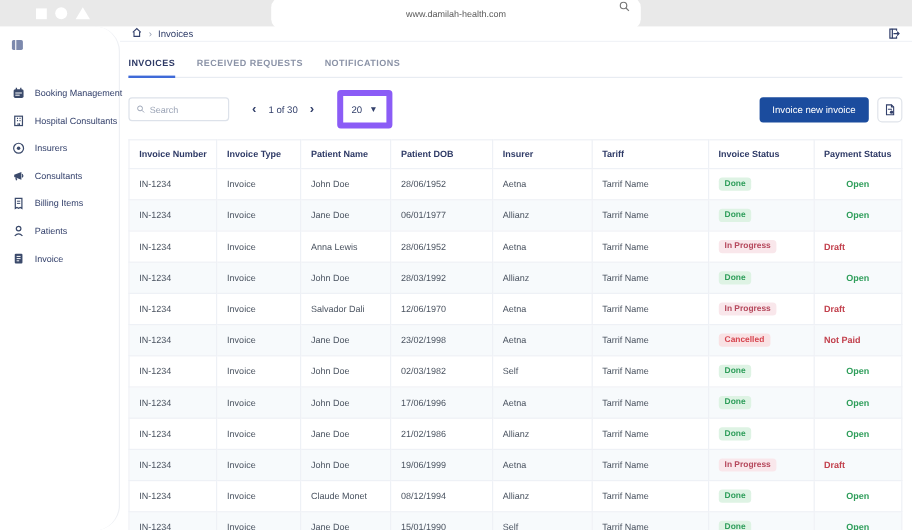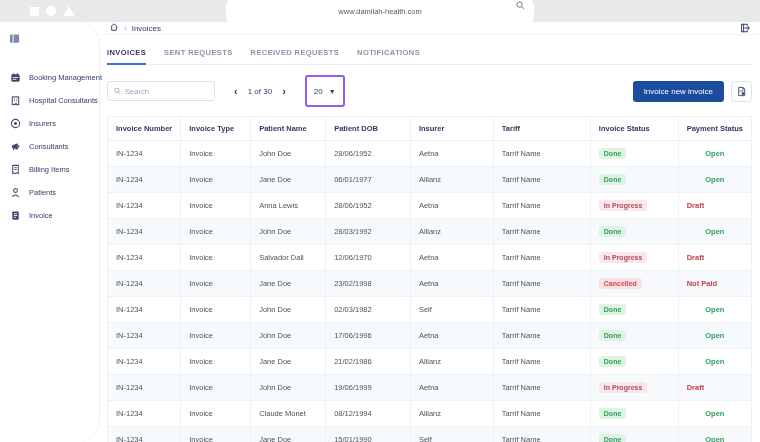--- a/index.html
+++ b/index.html
@@ -38,30 +38,30 @@
   .content { padding:4px 8px 0 7px; }
 
   
   .tabs { display:flex; gap:18px; border-bottom:1px solid #e8ecf2; margin-top:4px; }
   .tab { font-size:7.5px; letter-spacing:.4px; color:#8b93a7; padding:5px 0 6px;
     cursor:pointer; font-weight:700; }
   .tab.active { color:#2e3a66; border-bottom:2px solid #3f6ad8; margin-bottom:-1px; }
 
   
   .controls { display:flex; align-items:center; margin:10px 0 9px; }
-  .search-box { width:108px; height:20px; border:1px solid #dde2ea; border-radius:3px;
+  .search-box { width:84px; height:20px; border:1px solid #dde2ea; border-radius:3px;
     display:flex; align-items:center; padding:0 6px; gap:4px; }
   .search-box input { border:none; outline:none; width:100%; font-size:7.5px;
     color:#4a5360; font-family:inherit; }
   .search-box input::placeholder { color:#9aa3b5; }
   .pagination { display:flex; align-items:center; gap:8px; margin-left:17px; }
   .page-chevron { font-size:11px; color:#33406b; cursor:pointer; line-height:1;
     padding:0 2px; font-weight:700; }
   .page-label { font-size:8px; color:#33406b; }
-  .pagesize { margin-left:17px; height:32px; border:2px solid #8b5cf6; border-radius:3px;
+  .pagesize { margin-left:17px; height:32px; border:5px solid #8b5cf6; border-radius:3px;
     display:flex; align-items:center; gap:6px; padding:0 7px; font-size:8px;
     color:#33406b; cursor:pointer; }
   .pagesize .caret { font-size:7px; color:#33406b; }
   .spacer { flex:1; }
   .create-btn { background:#1b4c9e; color:#fff; font-size:8px; height:21px;
     padding:0 11px; border:none; border-radius:3px; cursor:pointer;
     font-family:inherit; display:flex; align-items:center; }
   .export-btn { width:21px; height:21px; border:1px solid #e0e4ea; border-radius:4px;
     background:#fff; margin-left:7px; display:flex; align-items:center;
     justify-content:center; cursor:pointer; }
@@ -208,21 +208,20 @@
             <path d="M8.8 9 V10.5 H5 V2.5 H8.8 V4" fill="none" stroke="#33406b" stroke-width="1.1"></path>
             <line x1="6" y1="6.5" x2="11" y2="6.5" stroke="#33406b" stroke-width="1.1"></line>
             <path d="M9.3 4.8 L11 6.5 L9.3 8.2" fill="none" stroke="#33406b" stroke-width="1.1"></path>
           </svg>
       </span>
     </div>
 
     <div class="content">
       <div class="tabs" id="tabs">
           <div class="tab active">INVOICES</div>
-          <div class="tab">SENT REQUESTS</div>
           <div class="tab">RECEIVED REQUESTS</div>
           <div class="tab">NOTIFICATIONS</div>
         </div>
 
       <div class="controls">
         <div class="search-box">
           <svg width="8" height="8" viewBox="0 0 10 10">
               <circle cx="4" cy="4" r="3" fill="none" stroke="#9aa3b5" stroke-width="1.2"></circle>
               <line x1="6.3" y1="6.3" x2="9" y2="9" stroke="#9aa3b5" stroke-width="1.2"></line>
             </svg>

